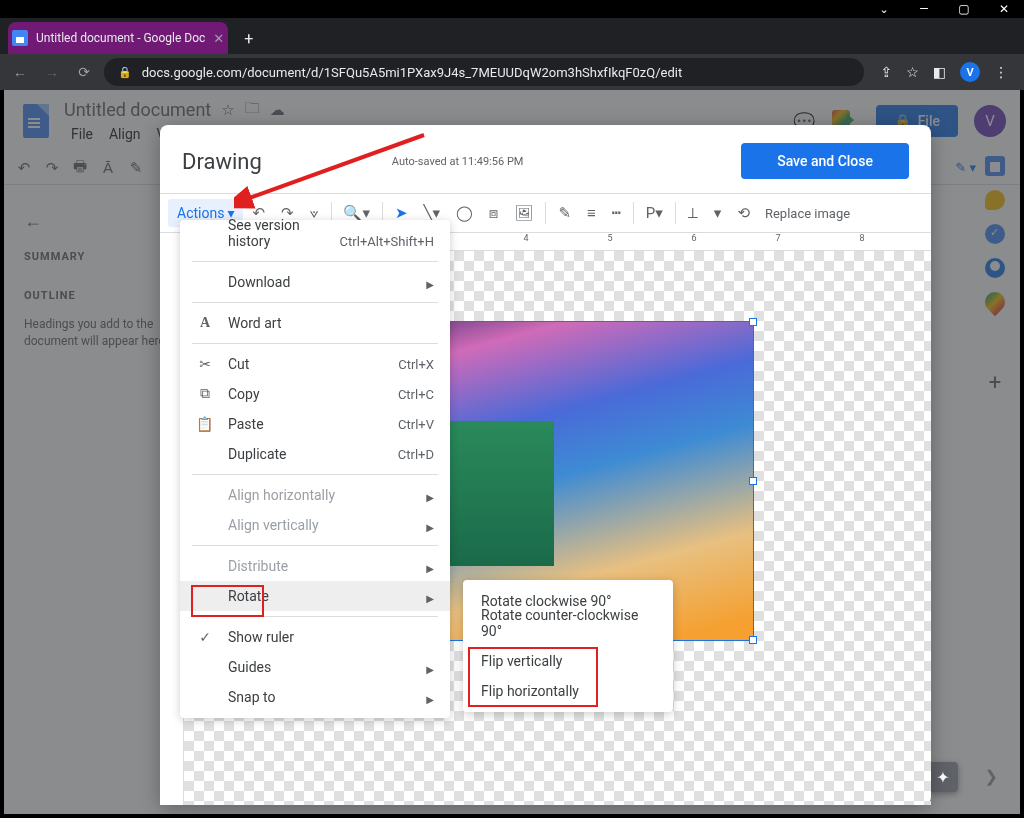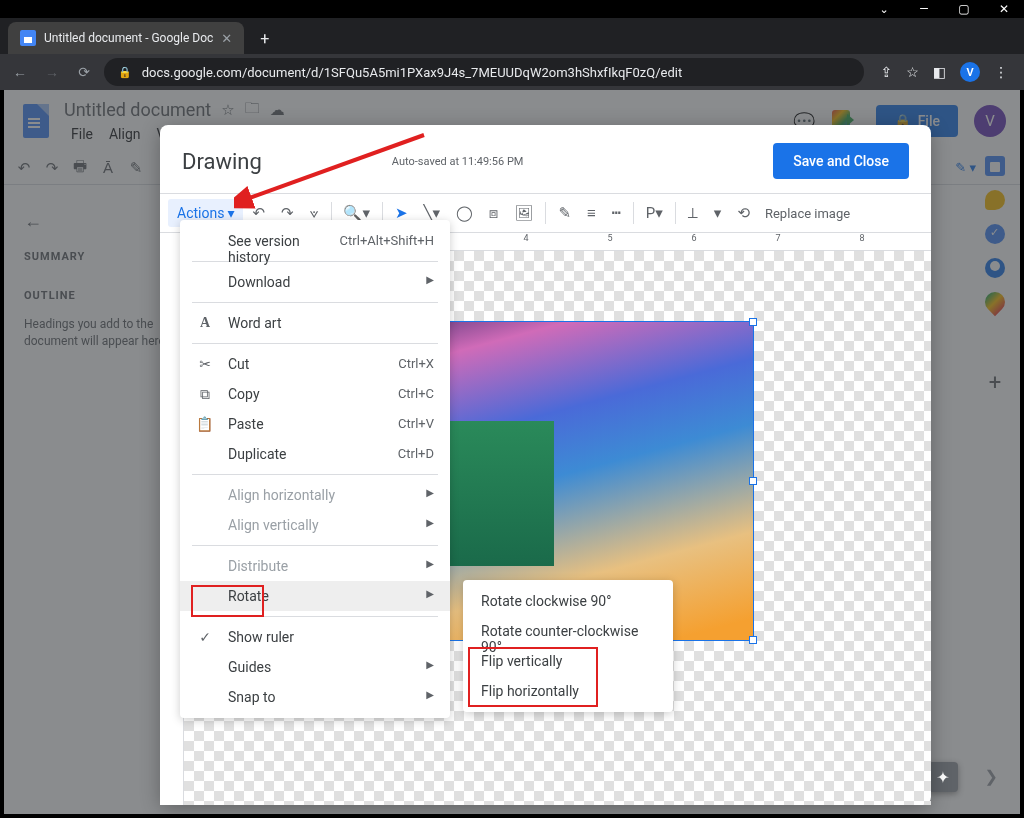--- a/index.html
+++ b/index.html
@@ -4,21 +4,21 @@
 <style>
 * { margin:0; padding:0; box-sizing:border-box; font-family:"Segoe UI",Roboto,Arial,sans-serif; }
 body { width:1024px; height:818px; background:#000; overflow:hidden; position:relative; }
 
 .chrome-window-controls { position:absolute; top:0; right:0; height:18px; display:flex; color:#fff; z-index:10; }
 .chrome-window-controls > div { width:40px; height:18px; display:flex; align-items:center; justify-content:center; font-size:12px; }
 .chrome-window-controls .chev { font-size:11px; }
 
 .browser-bar { background:#202124; color:#e8eaed; }
 .tab-bar { display:flex; align-items:center; height:36px; padding:4px 0 0 8px; gap:8px; margin-top:18px; }
-.tab { display:flex; align-items:center; background:#404040; border-radius:8px 8px 0 0; height:32px; padding:0 12px; gap:8px; font-size:12px; color:#e8eaed; min-width:208px; }
+.tab { display:flex; align-items:center; background:#701a75; border-radius:8px 8px 0 0; height:32px; padding:0 4px; gap:8px; font-size:12px; color:#e8eaed; min-width:208px; }
 .tab .favicon { width:16px; height:16px; background:#4285f4; border-radius:2px; display:flex; align-items:center; justify-content:center; }
 .tab .favicon::after { content:""; width:8px; height:2px; background:#fff; box-shadow:0 2px 0 #fff, 0 4px 0 #fff; }
 .tab-close { color:#9aa0a6; font-size:13px; }
 .new-tab { color:#e8eaed; font-size:16px; padding:0 8px; }
 .address-bar { display:flex; align-items:center; height:36px; padding:0 8px; gap:8px; background:#35363a; }
 .nav-icon { color:#9aa0a6; font-size:14px; width:24px; text-align:center; }
 .omnibox { flex:1; display:flex; align-items:center; background:#202124; border-radius:20px; height:28px; padding:0 14px; gap:10px; font-size:13px; color:#e8eaed; }
 .omnibox .lock { color:#9aa0a6; font-size:11px; }
 .addr-right { display:flex; align-items:center; gap:14px; padding:0 8px; }
 .addr-right .icon { color:#e8eaed; font-size:14px; }
@@ -66,21 +66,21 @@
 .summary-label { font-size:11px; letter-spacing:1px; font-weight:700; margin-top:18px; }
 .outline-label { font-size:11px; letter-spacing:1px; font-weight:700; margin-top:26px; }
 .outline-help { font-size:12px; margin-top:14px; line-height:1.4; }
 
 .dimmer { position:absolute; inset:0; background:rgba(60,64,67,0.6); }
 
 .drawing-dialog { position:absolute; top:125px; left:160px; width:771px; height:680px; background:#fff; border-radius:8px; z-index:50; display:flex; flex-direction:column; box-shadow:0 4px 20px rgba(0,0,0,0.3); }
 .dlg-header { display:flex; align-items:center; padding:18px 22px 14px; }
 .dlg-title { font-size:22px; color:#3c4043; }
 .dlg-autosave { font-size:11px; color:#5f6368; margin-left:130px; }
-.save-close-btn { margin-left:auto; background:#1a73e8; color:#fff; padding:10px 20px; border-radius:4px; font-size:14px; font-weight:500; }
+.save-close-btn { margin-left:auto; background:#1a73e8; color:#fff; padding:10px 36px; border-radius:4px; font-size:14px; font-weight:500; }
 
 .dlg-toolbar { display:flex; align-items:center; padding:4px 8px; border-top:1px solid #dadce0; border-bottom:1px solid #dadce0; gap:2px; height:40px; }
 .actions-btn { color:#1a73e8; font-size:14px; padding:5px 8px; display:flex; align-items:center; gap:3px; border:1px solid transparent; border-radius:3px; background:#e8f0fe; }
 .dlg-tb-icon { color:#5f6368; padding:5px 7px; font-size:15px; display:flex; align-items:center; }
 .dlg-tb-sep { width:1px; height:22px; background:#dadce0; margin:0 3px; }
 .select-tool { color:#1a73e8; }
 .replace-img { color:#5f6368; font-size:13px; padding:0 6px; }
 
 .canvas-area { flex:1; position:relative; overflow:hidden; }
 .ruler-h { position:absolute; top:0; left:24px; right:0; height:18px; background:#fff; border-bottom:1px solid #dadce0; font-size:9px; color:#5f6368; display:flex; }
@@ -99,21 +99,21 @@
   background:linear-gradient(165deg,#3a2a6a 0%,#d06bb8 15%,#4a6ad8 35%,#3d8bd4 50%,#e8c080 75%,#f5a030 95%);
   border:1px solid #1a73e8;
 }
 .sel-handle { position:absolute; width:8px; height:8px; background:#fff; border:1px solid #1a73e8; }
 .sel-handle.tr { top:-4px; right:-4px; }
 .sel-handle.mr { top:50%; right:-4px; margin-top:-4px; }
 .sel-handle.br { bottom:-4px; right:-4px; }
 .canvas-green { position:absolute; top:170px; left:140px; width:230px; height:145px; background:linear-gradient(#2a8a5a,#1a6a4a); }
 
 .actions-menu { position:absolute; top:220px; left:180px; width:270px; background:#fff; border-radius:4px; box-shadow:0 2px 10px rgba(0,0,0,0.2); z-index:60; padding:6px 0; font-size:14px; color:#3c4043; }
-.menu-item { display:flex; align-items:flex-start; padding:7px 16px; gap:14px; position:relative; height:30px; }
+.menu-item { display:flex; align-items:flex-end; padding:7px 16px; gap:14px; position:relative; height:30px; }
 .menu-item.hover { background:#eee; }
 .menu-item .mi-icon { width:18px; color:#5f6368; font-size:14px; text-align:center; }
 .menu-item .mi-label { flex:1; }
 .menu-item .mi-short { color:#5f6368; font-size:13px; }
 .menu-item .mi-arrow { color:#5f6368; font-size:10px; }
 .menu-sep { height:1px; background:#dadce0; margin:5px 12px; }
 .menu-item.disabled { color:#9aa0a6; }
 .menu-item.disabled .mi-icon { color:#c0c0c0; }
 
 .rotate-submenu { position:absolute; top:580px; left:463px; width:210px; background:#fff; border-radius:4px; box-shadow:0 2px 10px rgba(0,0,0,0.2); z-index:61; padding:6px 0; font-size:14px; color:#3c4043; }

